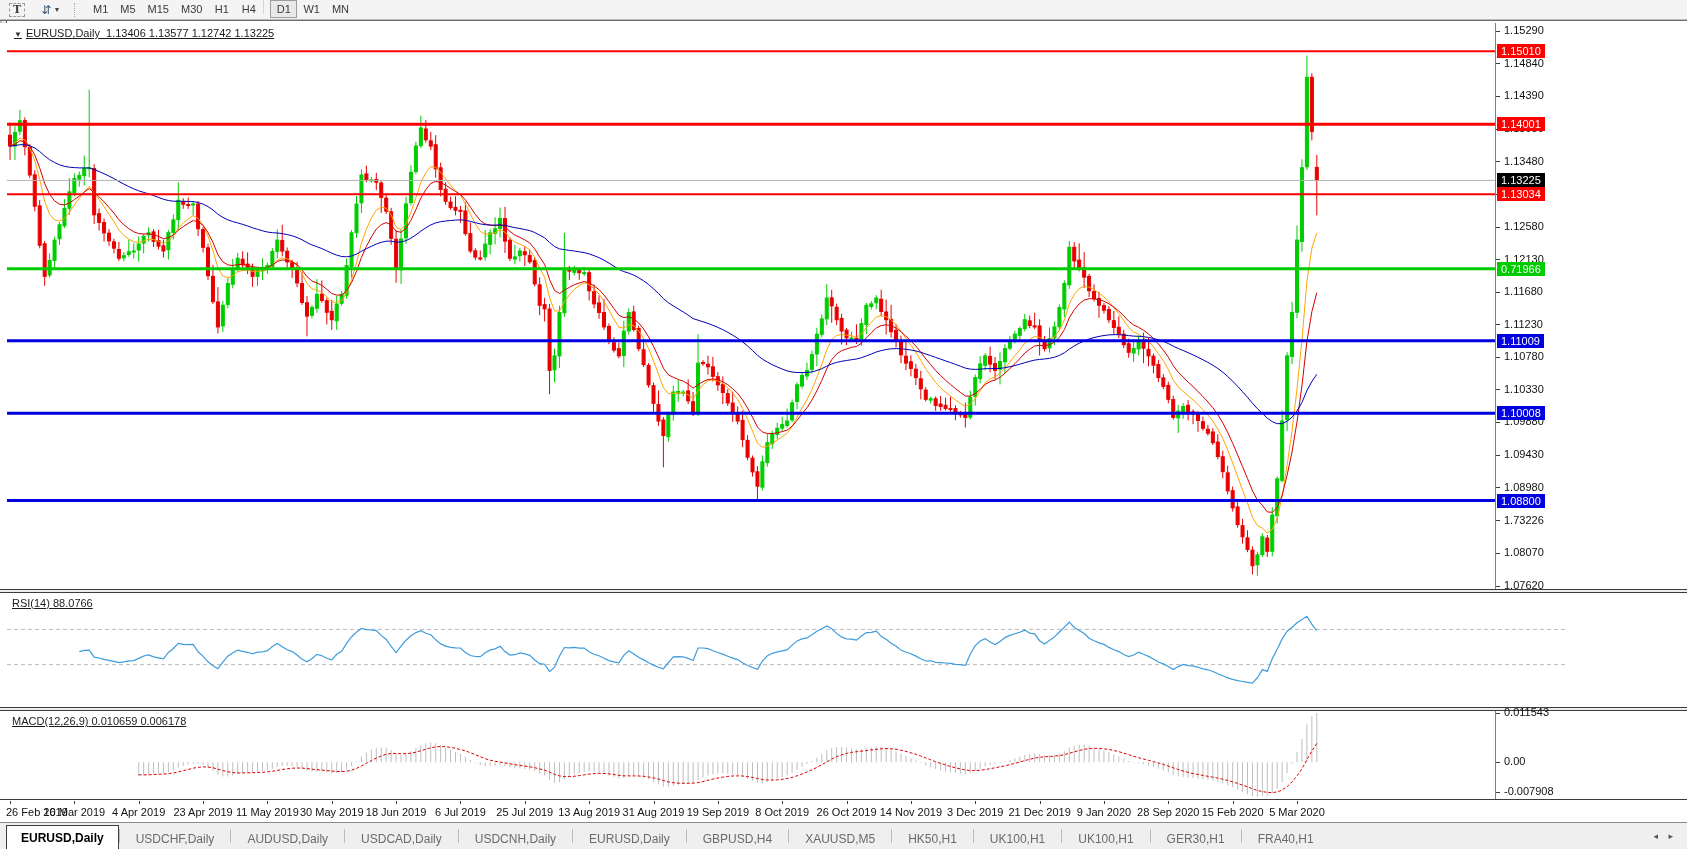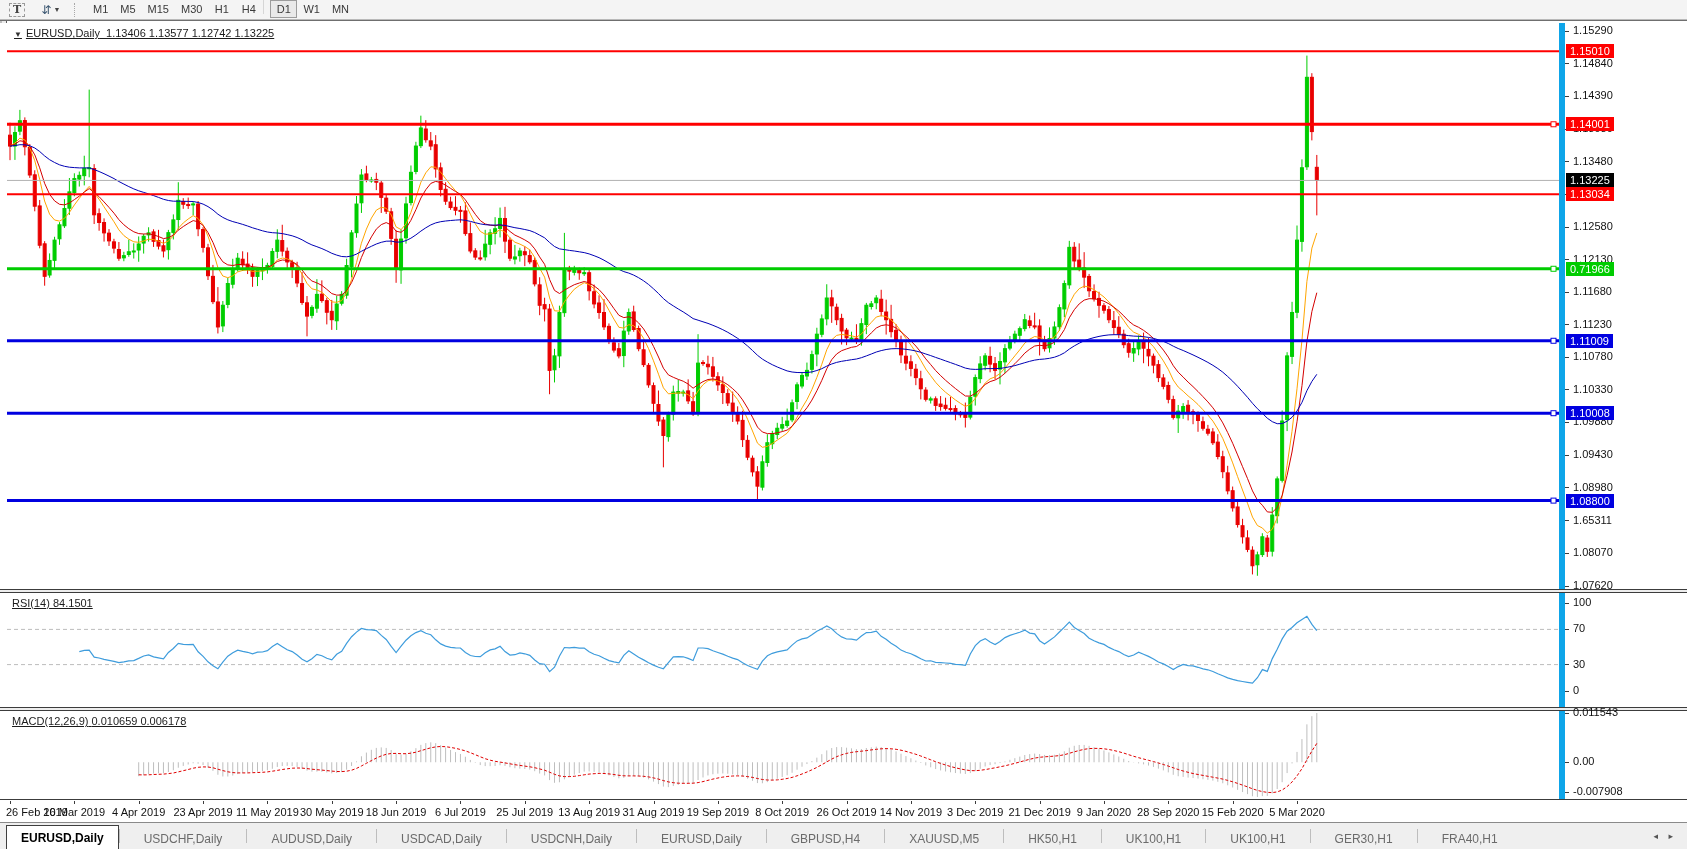--- a/index.html
+++ b/index.html
@@ -29,36 +29,36 @@
   .chart-area { position:absolute; left:0; top:20px; width:1687px; height:802px;
     background:#ffffff; border-top:1px solid #6f6f6f; }
   .left-strip { position:absolute; left:0; top:0; bottom:0; width:7px; background:#ececec;
     border-right:1px solid #5a5a5a; border-left:2px solid #bdbdbd; }
   .panel { position:absolute; left:0; right:0; background:#fff; }
   .sep { position:absolute; left:0; right:0; height:4px; background:#ededed;
     border-top:1px solid #3c3c3c; border-bottom:1px solid #3c3c3c; }
   svg.plot { position:absolute; left:7px; top:0; }
   .panel-label { position:absolute; left:12px; font-size:11px; color:#1c1c1c; z-index:5; white-space:nowrap;text-decoration:underline; }
   .title-caret { font-size:8px; color:#333; margin-right:4px; }
-  .axis-col { position:absolute; left:1559px; width:122px; background:#fff;
-    border-left:6px solid #0ea5e9; z-index:4; }
+  .axis-col { position:absolute; left:1495px; width:122px; background:#fff;
+    border-left:1px solid #0ea5e9; z-index:4; }
   .tick { position:absolute; left:8px; font-size:11px; color:#111; white-space:nowrap; }
   .tick-dash { position:absolute; left:0; width:4px; height:1px; background:#3c3c3c; }
   .badge { position:absolute; left:1px; height:14px; line-height:14px; padding:0 4px;
     font-size:11px; color:#fff; z-index:6; white-space:nowrap; }
   .date-axis { position:absolute; left:0; right:0; top:780px; height:22px; background:#fff; }
   .date-label { position:absolute; top:5px; font-size:11px; color:#111; white-space:nowrap; }
   .date-tick { position:absolute; top:0; width:1px; height:3px; background:#3c3c3c; }
   .bottom-line { position:absolute; left:0; right:0; top:778px; height:2px;
     border-top:1px solid #3c3c3c; background:#fff; }
 
   
   .tabbar { position:absolute; left:0; bottom:0; width:1687px; height:27px;
     background:#efefef; border-top:1px solid #8a8a8a; display:flex; align-items:flex-end; }
-  .tab { display:inline-flex; align-items:center; height:21px; padding:0 24px;
+  .tab { display:inline-flex; align-items:center; height:21px; padding:0 16px;
     font-size:12px; color:#6b6b6b; position:relative; }
   .tab.active { background:#ffffff; color:#000; border:1px solid #3f3f3f; border-bottom:none;
     height:24px; margin-left:6px; padding:0 14px; font-weight:bold; }
   .tab-divider { width:1px; height:14px; background:#bdbdbd; align-self:center; }
   .tab-arrows { margin-left:auto; margin-right:10px; align-self:center; font-size:9px;
     color:#555; letter-spacing:4px; }
 </style>
 </head>
 <body>
 
@@ -670,21 +670,21 @@
         <div class="tick" style="top: 327.343px;">1.10780</div>
         <div class="tick-dash" style="top: 366.405px;"></div>
         <div class="tick" style="top: 359.905px;">1.10330</div>
         <div class="tick-dash" style="top: 398.967px;"></div>
         <div class="tick" style="top: 392.467px;">1.09880</div>
         <div class="tick-dash" style="top: 431.529px;"></div>
         <div class="tick" style="top: 425.029px;">1.09430</div>
         <div class="tick-dash" style="top: 464.091px;"></div>
         <div class="tick" style="top: 457.591px;">1.08980</div>
         <div class="tick-dash" style="top: 497.376px;"></div>
-        <div class="tick" style="top: 490.876px;">1.65311</div>
+        <div class="tick" style="top: 490.876px;">1.73226</div>
         <div class="tick-dash" style="top: 529.938px;"></div>
         <div class="tick" style="top: 523.438px;">1.08070</div>
         <div class="tick-dash" style="top: 562.5px;"></div>
         <div class="tick" style="top: 556px;">1.07620</div>
         <div class="badge" style="top: 21.2608px; background: rgb(255, 0, 0);">1.15010</div>
         <div class="badge" style="top: 94.2718px; background: rgb(255, 0, 0);">1.14001</div>
         <div class="badge" style="top: 164.244px; background: rgb(255, 0, 0);">1.13034</div>
         <div class="badge" style="top: 238.774px; background: rgb(0, 204, 0);">0.71966</div>
         <div class="badge" style="top: 310.772px; background: rgb(0, 0, 224);">1.11009</div>
         <div class="badge" style="top: 383.205px; background: rgb(0, 0, 224);">1.10008</div>
@@ -694,32 +694,22 @@
     <div class="sep" style="top:568px;"></div>
 
     <div class="panel" id="rsi-panel" style="top:572px;height:114px;">
         <svg class="plot" width="1558" height="114" viewBox="0 0 1558 114" style="position: absolute; left: 7px; top: 0px;">
           <line x1="0" y1="36.4" x2="1558" y2="36.4" stroke="#bcbcbc" stroke-width="1" stroke-dasharray="4,3"></line>
           <line x1="0" y1="71.6" x2="1558" y2="71.6" stroke="#bcbcbc" stroke-width="1" stroke-dasharray="4,3"></line>
           <polyline points="72.3,58.6 77.3,57.3 82.2,57.2 87.2,64.1 92.1,65.0 97.0,66.4 102.0,67.4 107.0,68.3 111.9,69.6 116.9,68.9 121.8,67.8 126.8,67.6 131.7,65.4 136.7,63.0 141.6,61.9 146.6,63.8 151.5,64.8 156.5,65.9 161.4,59.5 166.3,55.5 171.3,50.3 176.3,51.4 181.2,51.7 186.2,51.4 191.1,58.8 196.1,63.3 201.0,68.8 206.0,72.7 210.9,75.8 215.8,69.1 220.8,63.2 225.8,59.7 230.7,57.1 235.7,58.4 240.6,59.3 245.6,60.8 250.5,59.2 255.5,59.0 260.4,57.6 265.4,53.5 270.3,50.5 275.3,53.7 280.2,56.7 285.2,58.6 290.1,62.0 295.1,66.2 300.0,68.8 304.9,65.7 309.9,61.3 314.9,62.7 319.8,65.3 324.8,66.9 329.7,61.3 334.7,58.2 339.6,50.4 344.6,43.7 349.5,39.1 354.4,35.4 359.4,36.7 364.4,36.8 369.3,37.6 374.3,42.4 379.2,46.5 384.2,53.4 389.1,59.6 394.1,53.2 399.0,47.2 403.9,42.8 408.9,39.6 413.9,37.7 418.8,40.3 423.8,41.8 428.7,46.8 433.7,50.9 438.6,53.1 443.6,54.3 448.5,54.8 453.4,55.0 458.4,59.4 463.4,62.5 468.3,63.5 473.3,63.7 478.2,59.8 483.2,56.9 488.1,55.9 493.1,53.3 498.0,58.6 503.0,62.1 507.9,61.7 512.9,59.9 517.8,60.8 522.8,62.4 527.7,67.0 532.6,70.7 537.6,71.2 542.6,78.7 547.5,74.2 552.5,62.9 557.4,54.5 562.4,54.8 567.3,54.4 572.3,55.2 577.2,55.1 582.1,58.8 587.1,61.2 592.1,62.8 597.0,65.3 602.0,67.6 606.9,68.9 611.9,69.8 616.8,62.4 621.8,57.7 626.7,61.0 631.6,64.3 636.6,66.9 641.6,69.7 646.5,72.1 651.5,74.2 656.4,75.7 661.4,69.7 666.3,63.9 671.3,63.7 676.2,63.8 681.1,65.4 686.1,67.5 691.1,55.0 696.0,55.0 701.0,55.7 705.9,57.8 710.9,59.5 715.8,61.1 720.8,63.2 725.7,65.1 730.6,66.6 735.6,69.8 740.6,72.5 745.5,74.5 750.5,76.3 755.4,68.2 760.4,62.8 765.3,60.3 770.3,58.9 775.2,57.9 780.1,56.9 785.1,52.1 790.1,47.9 795.0,45.9 800.0,44.9 804.9,41.7 809.9,38.2 814.8,35.8 819.8,33.0 824.7,35.8 829.6,40.4 834.6,43.9 839.6,46.0 844.5,46.1 849.5,47.1 854.4,43.1 859.4,39.6 864.3,39.3 869.3,38.2 874.2,43.3 879.1,46.3 884.1,50.2 889.1,53.3 894.0,57.1 899.0,59.3 903.9,60.7 908.9,63.1 913.8,65.7 918.8,68.0 923.7,67.8 928.6,69.3 933.6,69.6 938.6,70.0 943.5,70.3 948.5,71.4 953.4,71.7 958.4,72.4 963.3,60.9 968.3,52.6 973.2,48.0 978.2,45.6 983.1,49.0 988.1,51.6 993.0,48.5 998.0,44.6 1002.9,42.4 1007.9,40.7 1012.8,39.3 1017.8,37.1 1022.7,40.1 1027.7,40.9 1032.6,47.7 1037.5,51.1 1042.5,47.6 1047.5,43.9 1052.4,39.0 1057.4,34.2 1062.3,29.1 1067.3,34.5 1072.2,37.5 1077.2,40.5 1082.1,45.2 1087.0,47.8 1092.0,49.9 1097.0,51.4 1101.9,54.4 1106.9,56.7 1111.8,58.6 1116.8,61.5 1121.7,63.5 1126.7,62.0 1131.6,59.2 1136.5,61.2 1141.5,63.4 1146.5,65.9 1151.4,69.0 1156.4,70.9 1161.3,73.5 1166.3,76.6 1171.2,73.6 1176.2,71.4 1181.1,72.6 1186.0,72.9 1191.0,74.3 1196.0,75.9 1200.9,76.8 1205.9,78.5 1210.8,80.7 1215.8,82.8 1220.7,84.9 1225.7,86.4 1230.6,87.7 1235.5,88.5 1240.5,89.3 1245.5,90.2 1250.4,84.7 1255.4,76.6 1260.3,78.4 1265.3,65.6 1270.2,56.3 1275.2,45.9 1280.1,38.2 1285.0,34.5 1290.0,29.8 1295.0,26.4 1299.9,23.3 1304.9,31.4 1309.8,37.7 " fill="none" stroke="#3E9CDC" stroke-width="1.2"></polyline>
         </svg>
       </div>
     <div class="panel-label" style="top:576px;">
-      <span>RSI(14)</span>&nbsp;<span>84.1501</span>
+      <span>RSI(14)</span>&nbsp;<span>88.0766</span>
     </div>
-    <div class="axis-col" id="rsi-axis" style="top:572px;height:114px;">
-        <div class="tick-dash" style="top: 9.5px;"></div>
-        <div class="tick" style="top: 3px;">100</div>
-        <div class="tick-dash" style="top: 35.9px;"></div>
-        <div class="tick" style="top: 29.4px;">70</div>
-        <div class="tick-dash" style="top: 71.1px;"></div>
-        <div class="tick" style="top: 64.6px;">30</div>
-        <div class="tick-dash" style="top: 97.5px;"></div>
-        <div class="tick" style="top: 91px;">0</div>
-      </div>
     <div class="sep" style="top:686px;"></div>
 
     <div class="panel" id="macd-panel" style="top:690px;height:88px;">
         <svg class="plot" width="1558" height="88" viewBox="0 0 1558 88" style="position: absolute; left: 7px; top: 0px;">
           <g>
             <line x1="131.70000000000002" y1="51.25551385532877" x2="131.70000000000002" y2="65.18016074248803" stroke="#BEBEBE" stroke-width="1"></line>
             <line x1="136.65" y1="51.25551385532877" x2="136.65" y2="64.2026333334889" stroke="#BEBEBE" stroke-width="1"></line>
             <line x1="141.6" y1="51.25551385532877" x2="141.6" y2="63.10500900121872" stroke="#BEBEBE" stroke-width="1"></line>
             <line x1="146.55" y1="51.25551385532877" x2="146.55" y2="62.56704050877914" stroke="#BEBEBE" stroke-width="1"></line>
             <line x1="151.5" y1="51.25551385532877" x2="151.5" y2="62.27910167418136" stroke="#BEBEBE" stroke-width="1"></line>

